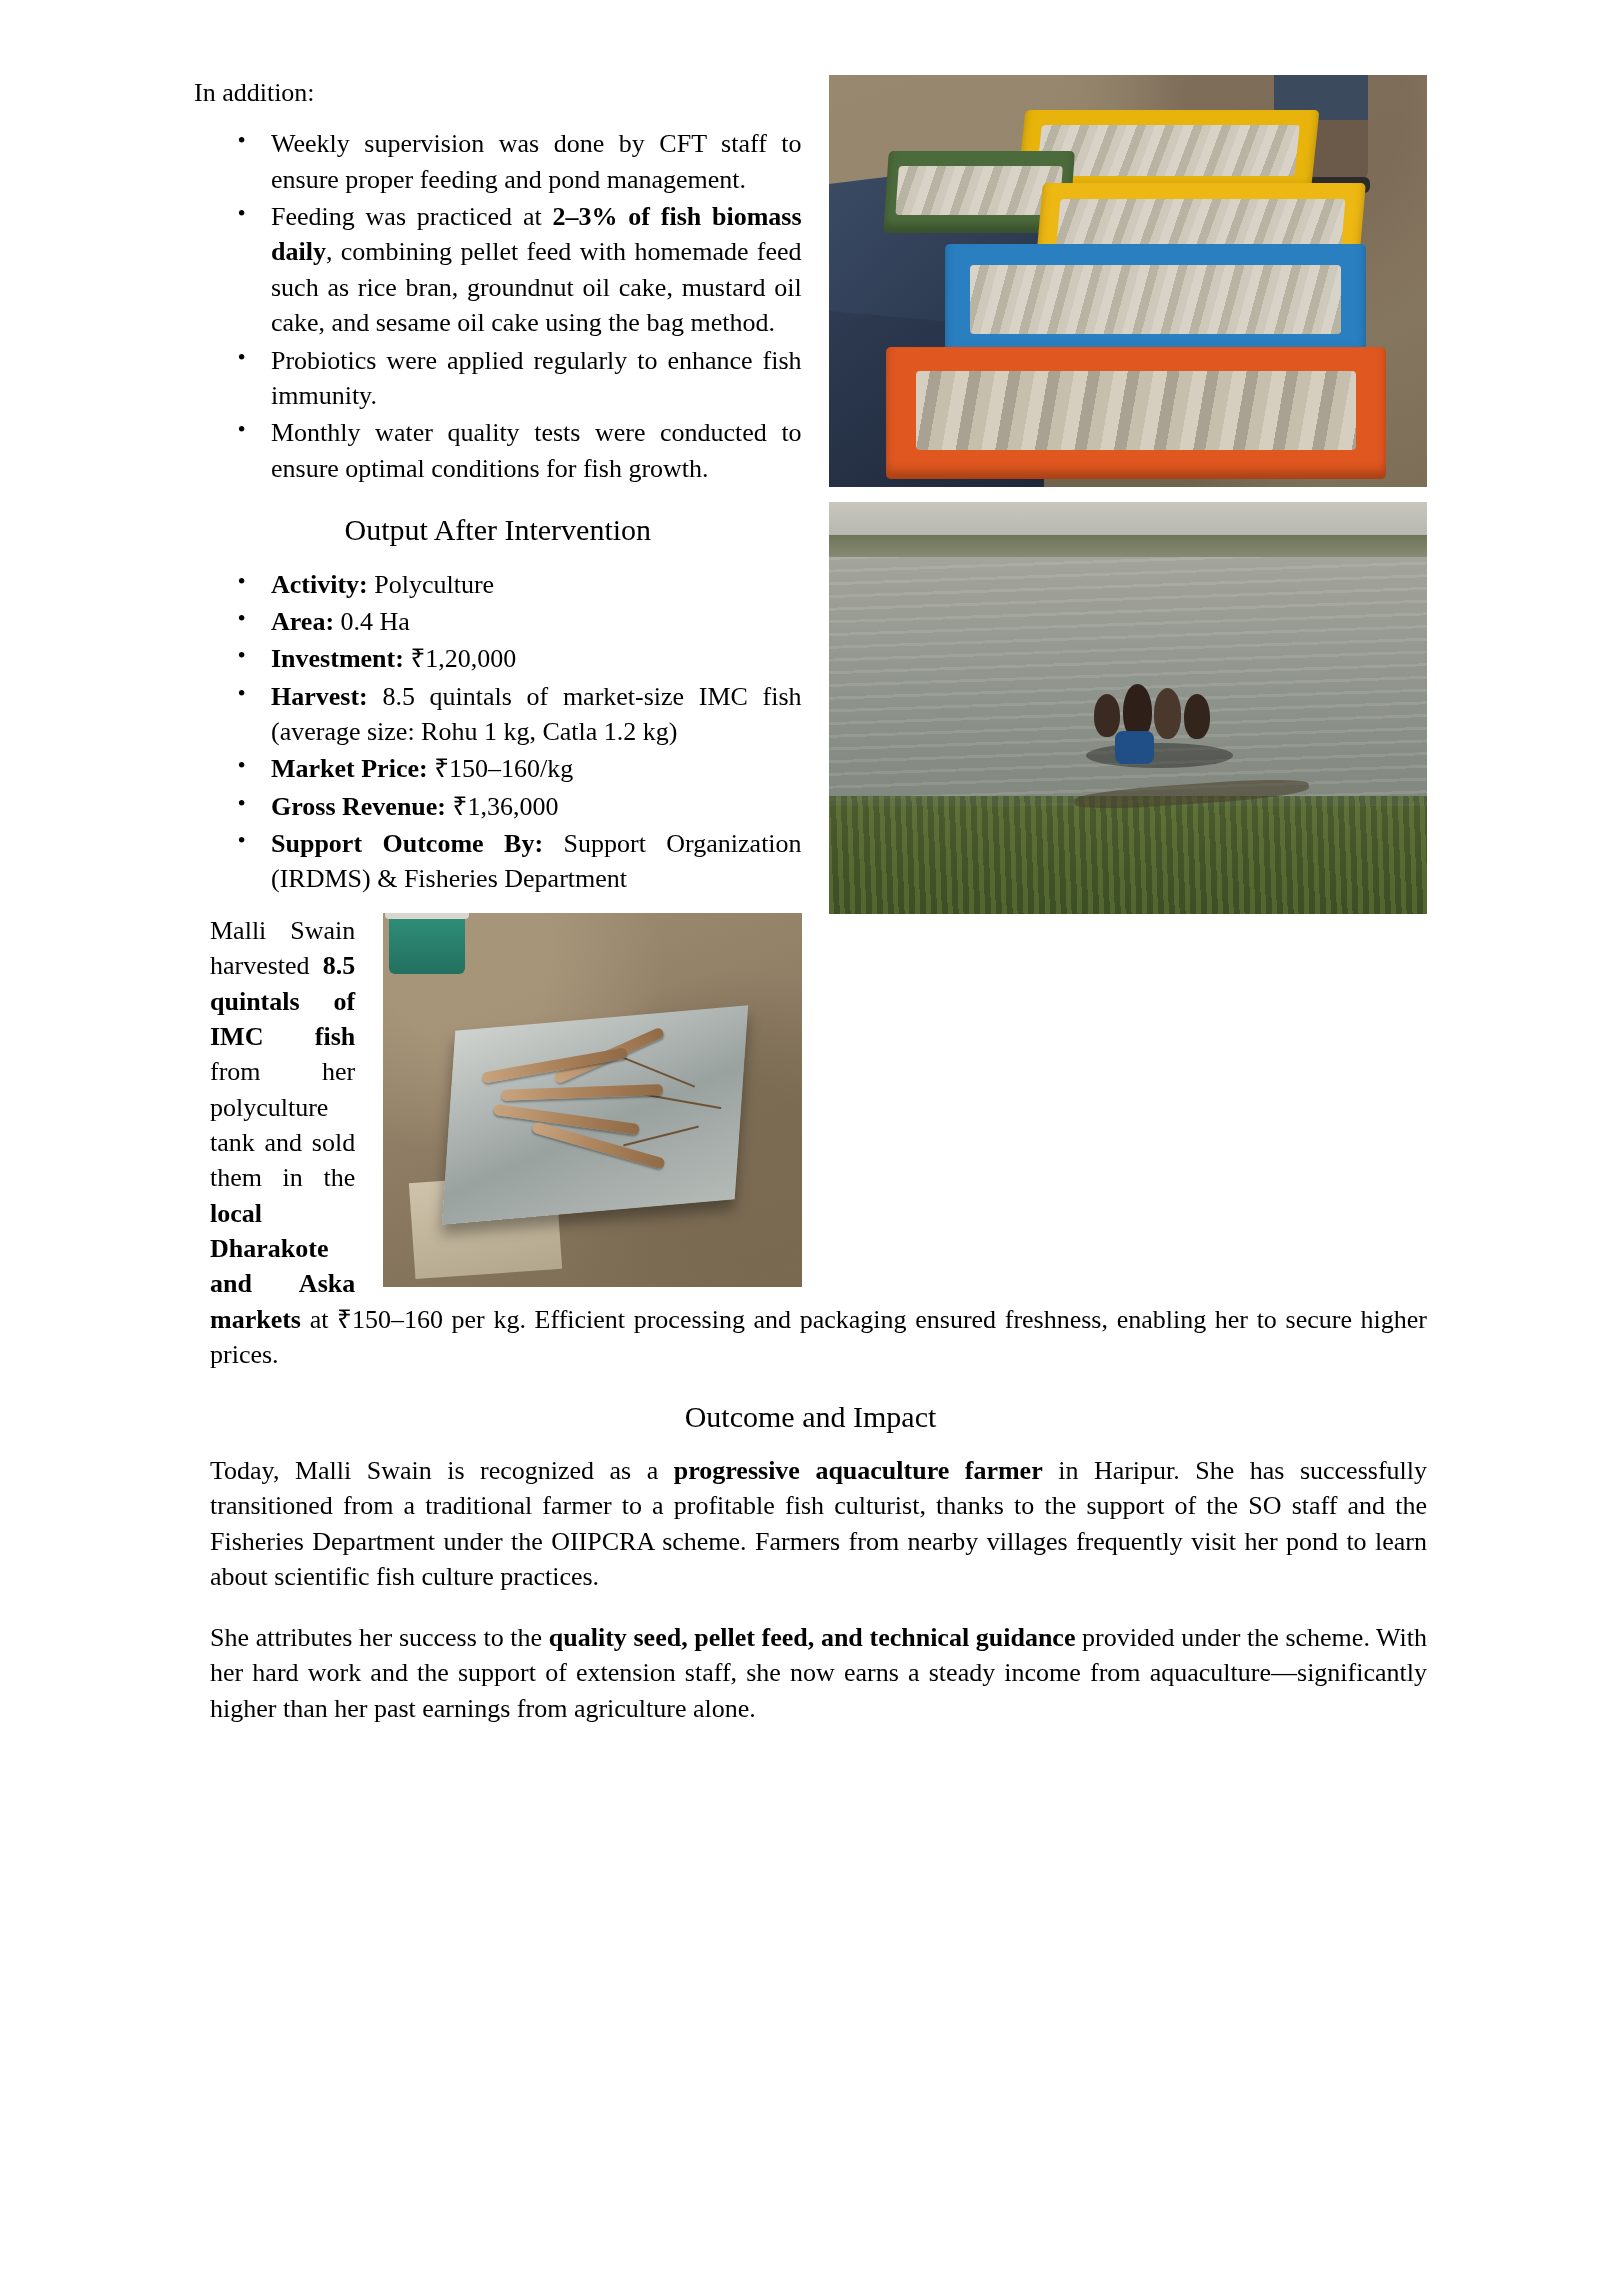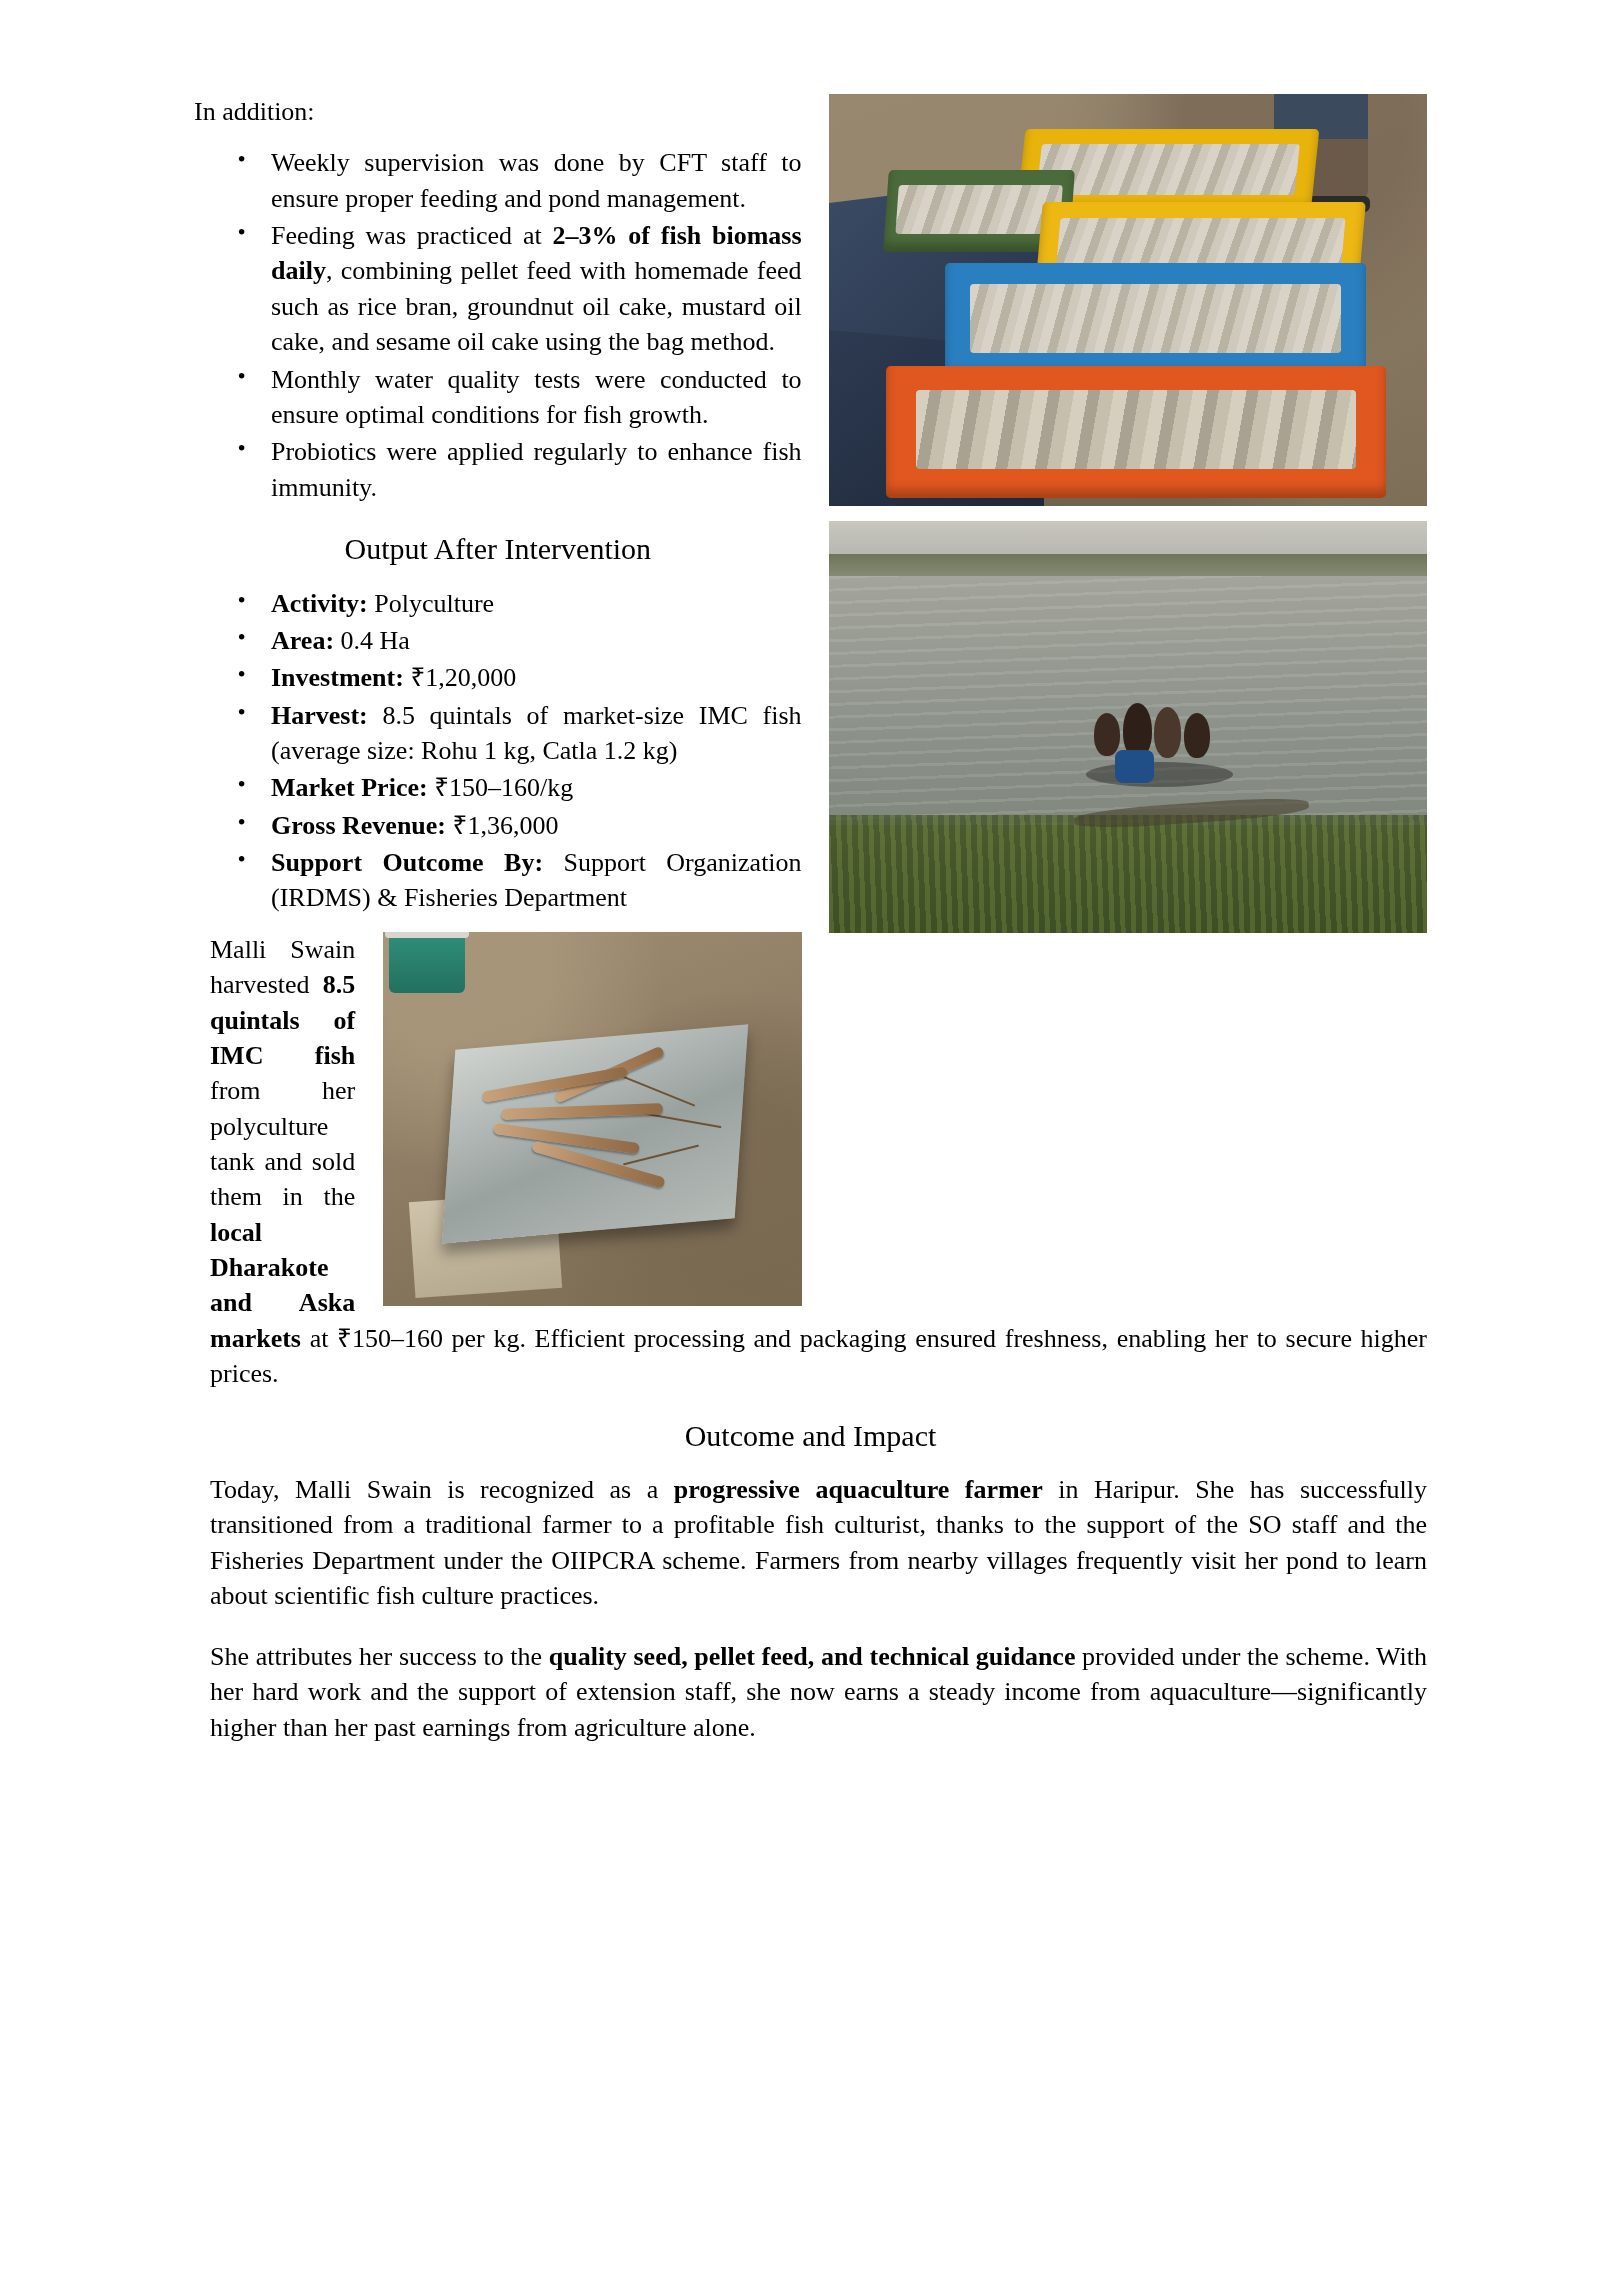--- a/index.html
+++ b/index.html
@@ -13,21 +13,21 @@
     font-family: "Liberation Serif", serif;
     color: #000000;
     position: relative;
     overflow: hidden;
   }
   .page {
     position: relative;
     width: 1621px;
     height: 2293px;
     box-sizing: border-box;
-    padding: 94px 194px 0 194px;
+    padding: 75px 194px 0 194px;
   }
 
   
   .para {
     font-size: 26px;
     line-height: 1.36;
     text-align: justify;
     margin: 0 0 0 16px;
   }
   .lead-line {
@@ -249,22 +249,22 @@
           <div class="fish-fill"></div>
         </div>
     </div>
   </div>
 
   <p class="lead-line">In addition:</p>
 
   <ul class="bullets" id="intro-bullets">
       <li><span>Weekly supervision was done by CFT staff to ensure proper feeding and pond management.</span></li>
       <li><span>Feeding was practiced at </span><span class="b">2–3% of fish biomass daily</span><span>, combining pellet feed with homemade feed such as rice bran, groundnut oil cake, mustard oil cake, and sesame oil cake using the bag method.</span></li>
+      <li><span>Probiotics were applied regularly to enhance fish immunity.</span></li>
       <li><span>Monthly water quality tests were conducted to ensure optimal conditions for fish growth.</span></li>
-      <li><span>Probiotics were applied regularly to enhance fish immunity.</span></li>
     </ul>
 
   <div class="img-box img-pond">
     <div class="pond-scene">
       <div class="sky"></div>
       <div class="far-bank"></div>
       <div class="water"></div>
       <div class="net"></div>
       <div class="worker w1"></div>
       <div class="worker w2"></div>

